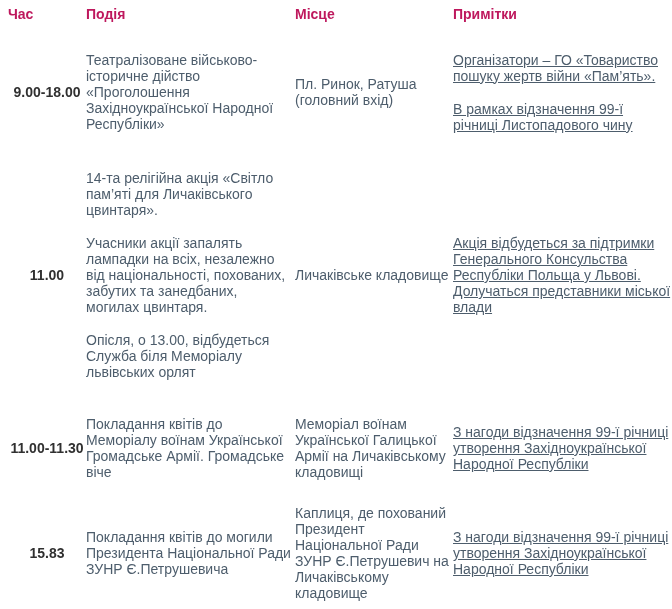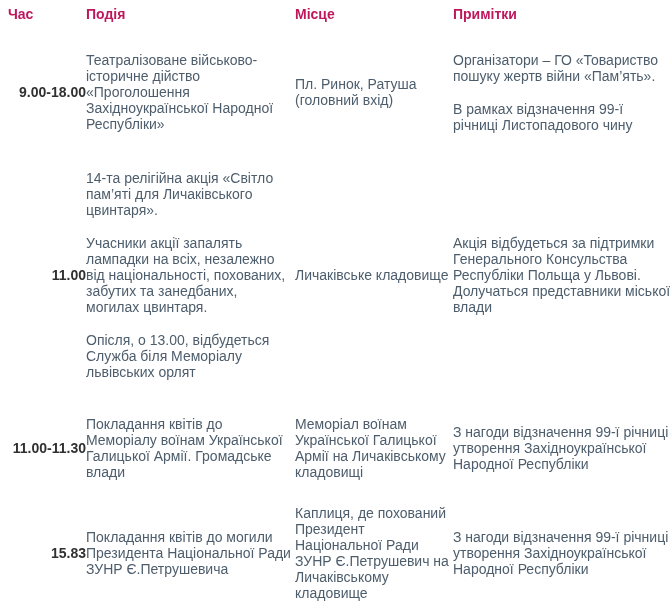--- a/index.html
+++ b/index.html
@@ -32,28 +32,28 @@
   td {
     font-family: "Liberation Sans", sans-serif;
     font-size: 14px;
     line-height: 16px;
     color: #4d5d6c;
     vertical-align: middle;
     padding: 0;
     box-sizing: border-box;
   }
   td.time-cell {
-    text-align: right;
+    text-align: center;
     font-weight: bold;
     color: #303030;
     padding-left: 8px;
   }
   td.event-cell { padding-right: 2px; }
   td.place-cell { padding-right: 2px; }
-  td.notes-cell { padding-right: 1px; }
+  td.notes-cell { padding-right: 1px; text-decoration: underline; }
   td p { margin: 0; }
   td p + p { margin-top: 17px; }
   tr.r1 { height: 118px; }
   tr.r2 { height: 248px; }
   tr.r3 { height: 98px; }
   tr.r4 { height: 112px; }
 </style>
 </head>
 <body>
 
@@ -96,21 +96,21 @@
       <td class="place-cell">
         <p>Личаківське кладовище</p>
       </td>
       <td class="notes-cell">
         <p>Акція відбудеться за підтримки Генерального Консульства Республіки Польща у Львові. Долучаться представники міської влади</p>
       </td>
     </tr>
     <tr class="r3">
       <td class="time-cell">11.00-11.30</td>
       <td class="event-cell">
-        <p>Покладання квітів до Меморіалу воїнам Української Галицької Армії. Громадське влади</p>
+        <p>Покладання квітів до Меморіалу воїнам Української Громадське Армії. Громадське віче</p>
       </td>
       <td class="place-cell">
         <p>Меморіал воїнам Української Галицької Армії на Личаківському кладовищі</p>
       </td>
       <td class="notes-cell">
         <p>З нагоди відзначення 99-ї річниці утворення Західноукраїнської Народної Республіки</p>
       </td>
     </tr>
     <tr class="r4">
       <td class="time-cell">15.83</td>

